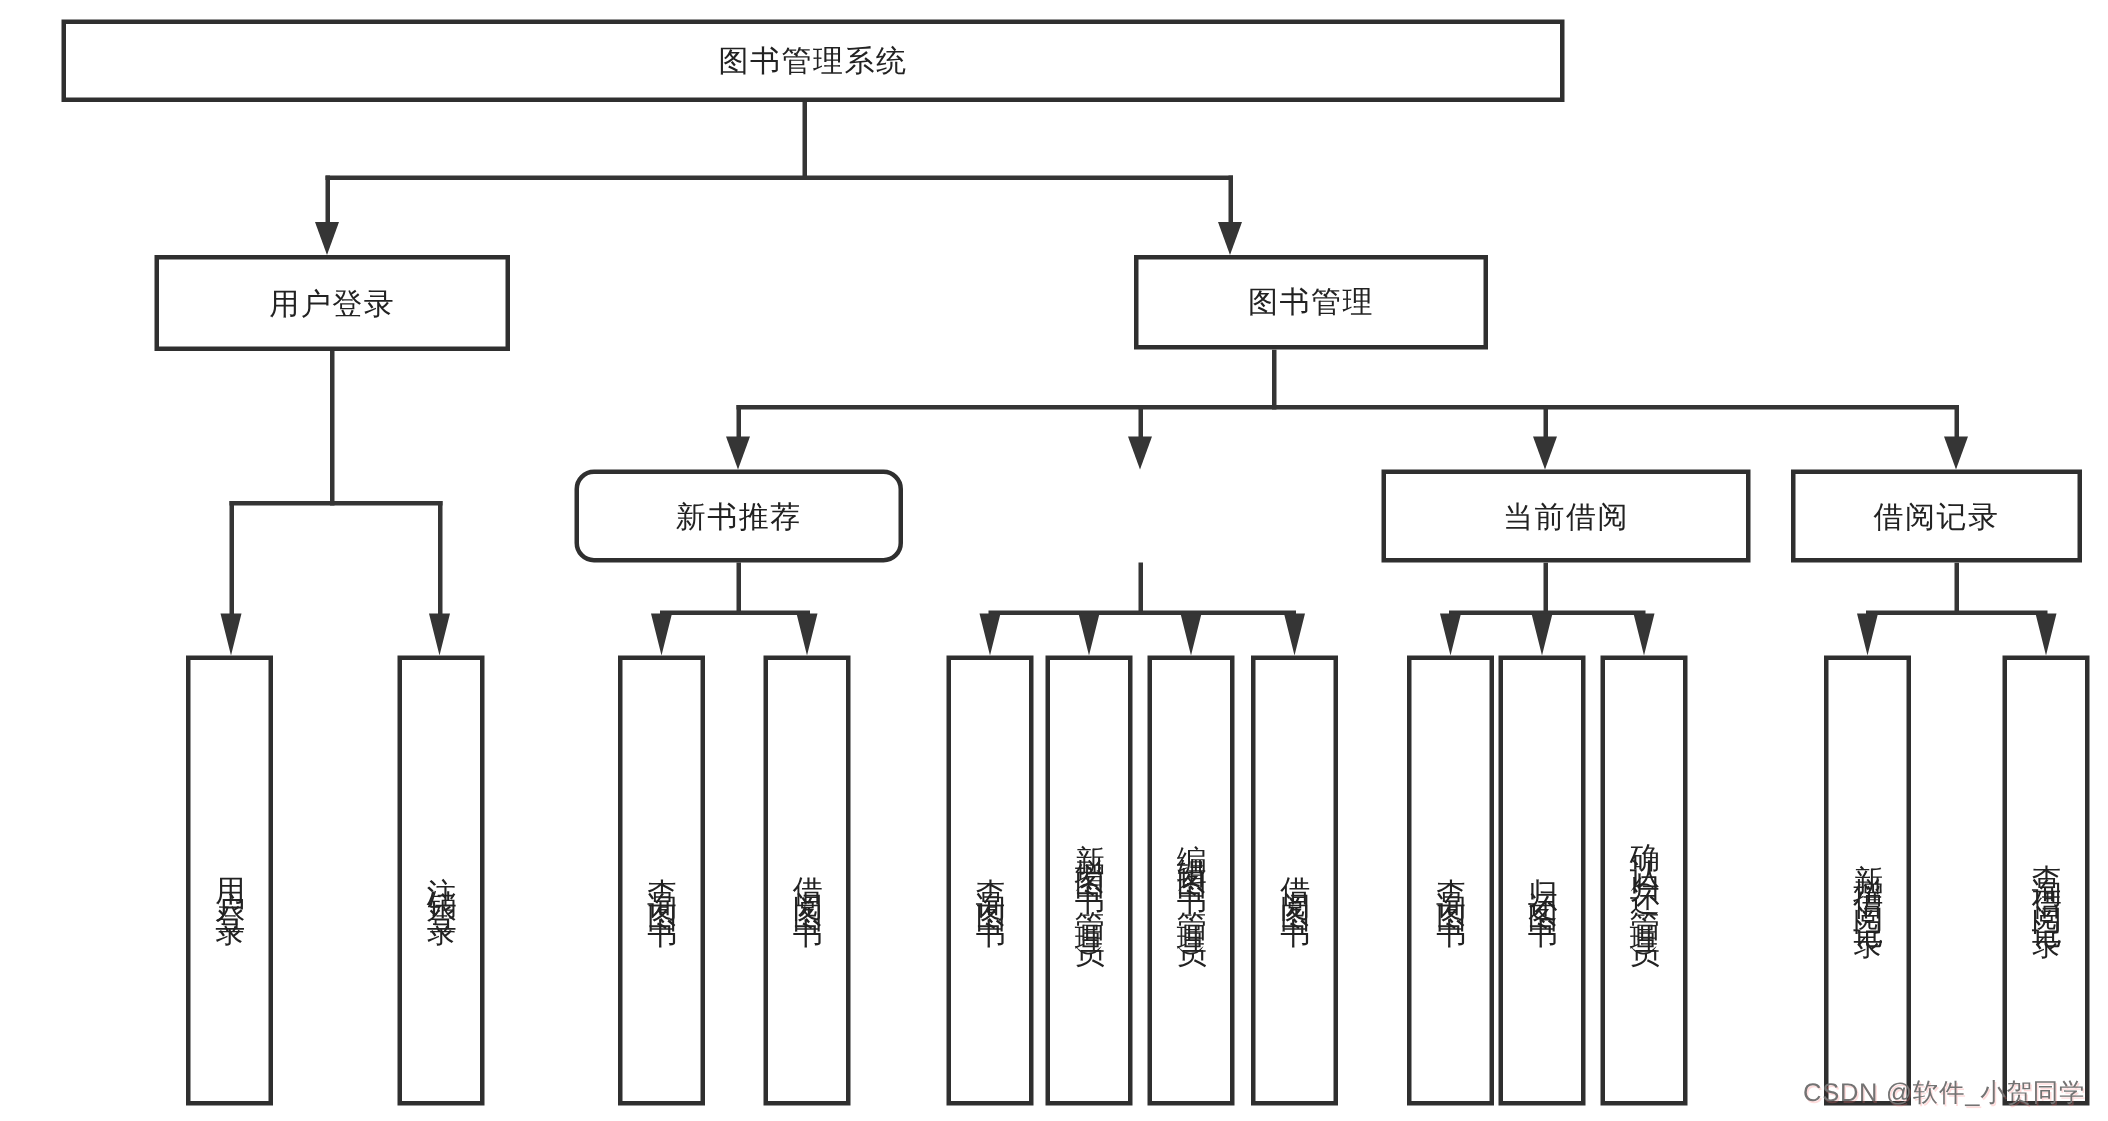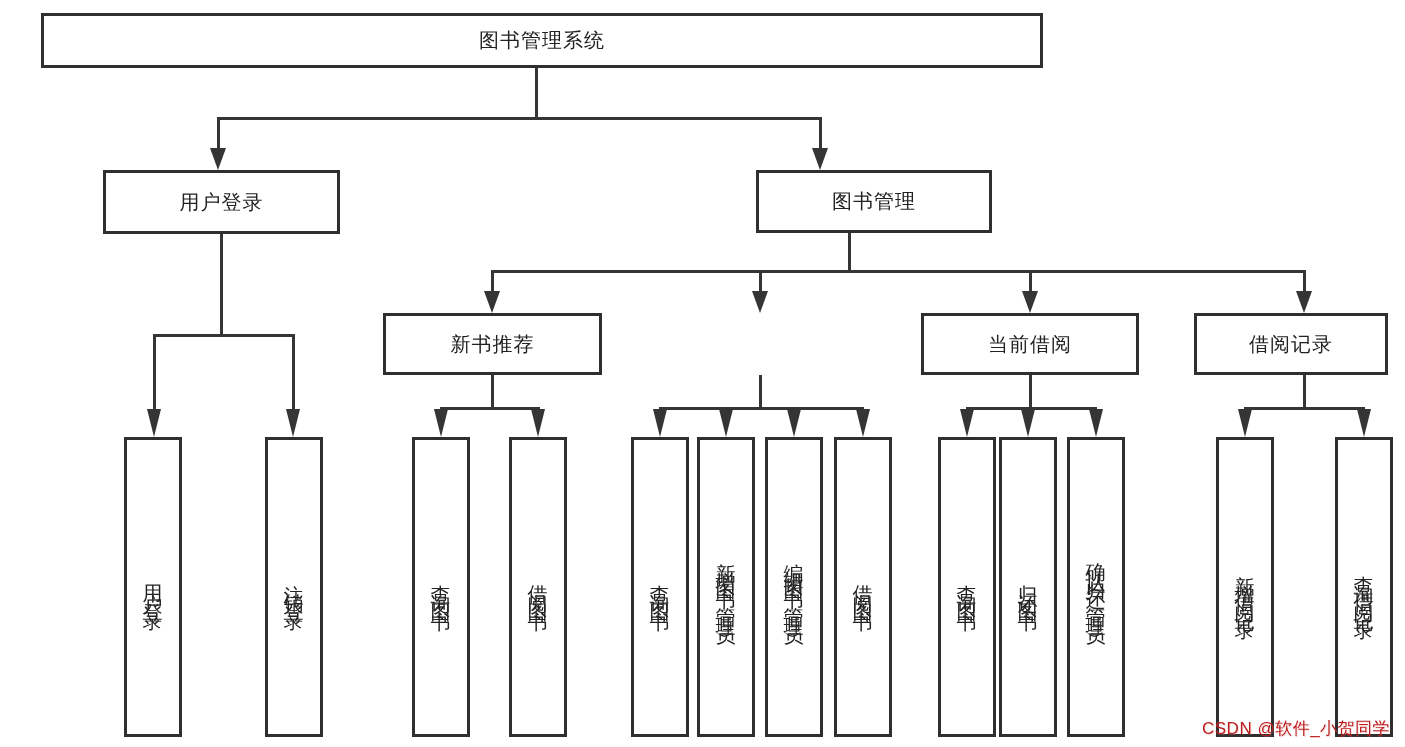--- a/index.html
+++ b/index.html
@@ -60,21 +60,21 @@
     border-left: 7px solid transparent;
     border-right: 7px solid transparent;
     border-top: 28px solid #353535;
     z-index: 1;
   }
   .watermark {
     position: absolute;
     left: 1182px;
     top: 717px;
     font-size: 17px;
-    color: #b91c1c;
+    color: #737373;
     letter-spacing: 0.5px;
     white-space: nowrap;
     z-index: 3;
     text-shadow: 1px 1px 0 rgba(255, 120, 120, 0.25);
   }
 </style>
 </head>
 <body>
 
 <div id="stage">
@@ -108,24 +108,24 @@
   <div class="hline" style="left:471px; top:270px; width:814px;"></div>
   <div class="vline" style="left:471px; top:270px; height:24px;"></div>
   <div class="arrow" style="left:464px; top:291px;"></div>
   <div class="vline" style="left:739px; top:270px; height:24px;"></div>
   <div class="arrow" style="left:732px; top:291px;"></div>
   <div class="vline" style="left:1009px; top:270px; height:24px;"></div>
   <div class="arrow" style="left:1002px; top:291px;"></div>
   <div class="vline" style="left:1283px; top:270px; height:24px;"></div>
   <div class="arrow" style="left:1276px; top:291px;"></div>
 
-  <div class="box" style="left:363px; top:313px; width:219px; height:62px;">
+  <div class="box" style="left:363px; top:313px; width:219px; height:62px;border-radius:13px;">
     <span>新书推荐</span>
   </div>
-  <div class="box" style="left:901px; top:313px; width:218px; height:62px;">
+  <div class="box" style="left:901px; top:313px; width:246px; height:62px;">
     <span>当前借阅</span>
   </div>
   <div class="box" style="left:1174px; top:313px; width:194px; height:62px;">
     <span>借阅记录</span>
   </div>
 
   <div class="vline" style="left:471px; top:375px; height:35px;"></div>
   <div class="hline" style="left:420px; top:407px; width:100px;"></div>
   <div class="arrow-sm" style="left:414px; top:409px;"></div>
   <div class="arrow-sm" style="left:511px; top:409px;"></div>

